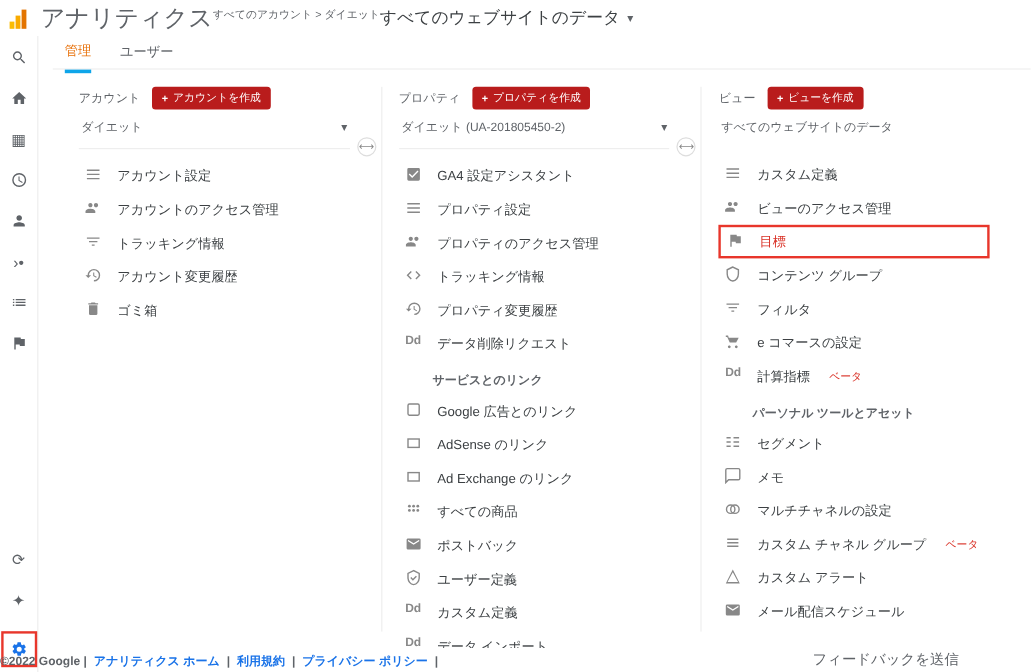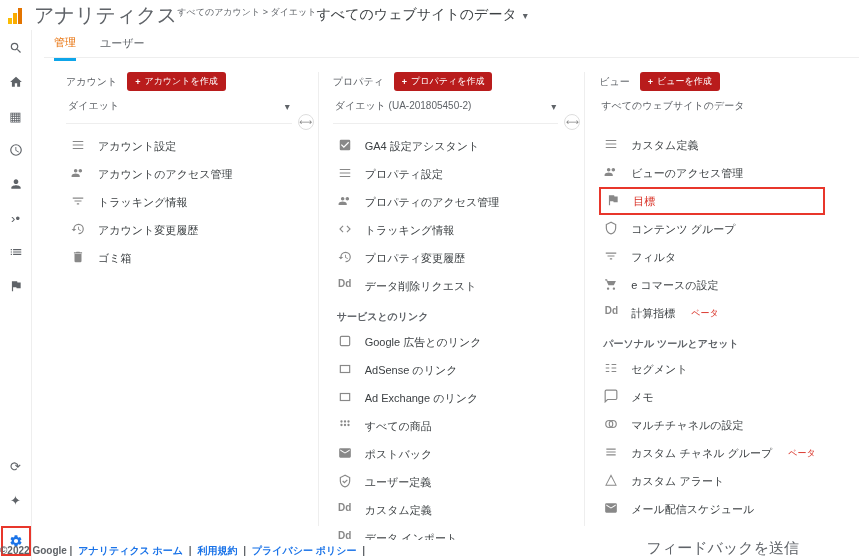--- a/index.html
+++ b/index.html
@@ -36,31 +36,31 @@
 .btn-create { background: #b91c1c; color: #fff; font-size: 9px; padding: 3px 8px; border-radius: 3px; display: flex; align-items: center; gap: 4px; cursor: pointer; }
 .btn-create::before { content: "+"; font-weight: bold; }
 .selector { display: flex; justify-content: space-between; align-items: center; font-size: 10px; color: #5f6368; padding: 4px 2px 10px; border-bottom: 1px solid #eee; margin-bottom: 8px; cursor: pointer; }
 .selector .arrow { font-size: 10px; }
 .col3-head { font-size: 10px; color: #5f6368; padding: 4px 2px 10px; margin-bottom: 8px; }
 
 .item { display: flex; align-items: center; gap: 12px; padding: 6px 4px; font-size: 11px; color: #3c4043; cursor: pointer; }
 .item .iicon { width: 16px; height: 16px; color: #5f6368; display: flex; justify-content: center; flex-shrink: 0; }
 .item .iicon svg { width: 14px; height: 14px; fill: #888; }
 .item .dd { font-size: 10px; font-weight: bold; color: #888; }
-.section-head { font-size: 10px; color: #5f6368; font-weight: bold; padding: 10px 4px 4px; }
+.section-head { font-size: 10px; color: #5f6368; font-weight: bold; padding: 10px 4px 4px; margin-left: 24px; }
 .beta { color: #d93025; font-size: 9px; margin-left: 4px; }
 
 .collapse-btn { position: absolute; right: -8px; top: 42px; width: 16px; height: 16px; border: 1px solid #ddd; border-radius: 50%; background: #fff; display: flex; align-items: center; justify-content: center; font-size: 9px; color: #888; cursor: pointer; }
 
 .highlighted { border: 2px solid #e8362b; padding: 4px; }
 .highlighted .label { color: #d93025; }
 
 .footer { position: absolute; bottom: 2px; left: 0; right: 0; text-align: left; font-size: 10px; color: #5f6368; font-weight: bold; }
 .footer a { color: #1a73e8; text-decoration: none; margin: 0 3px; }
-.feedback { position: absolute; bottom: 2px; right: 60px; font-size: 15px; color: #5f6368; }
+.feedback { position: absolute; bottom: 2px; right: 60px; font-size: 12px; color: #5f6368; }
 </style>
 </head>
 <body>
 
 <div class="header">
   <div class="logo">
     <div class="logo-bar b1"></div>
       <div class="logo-bar b2"></div>
       <div class="logo-bar b3"></div>
   </div>

